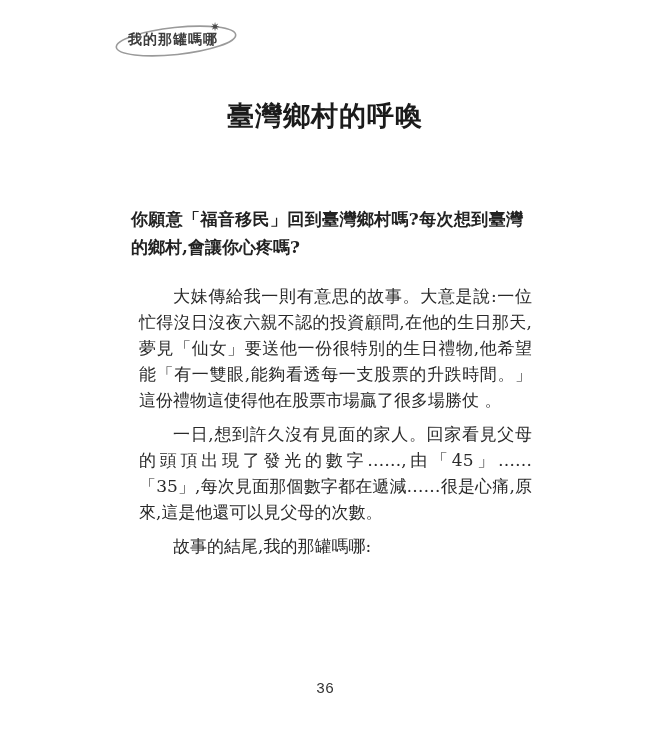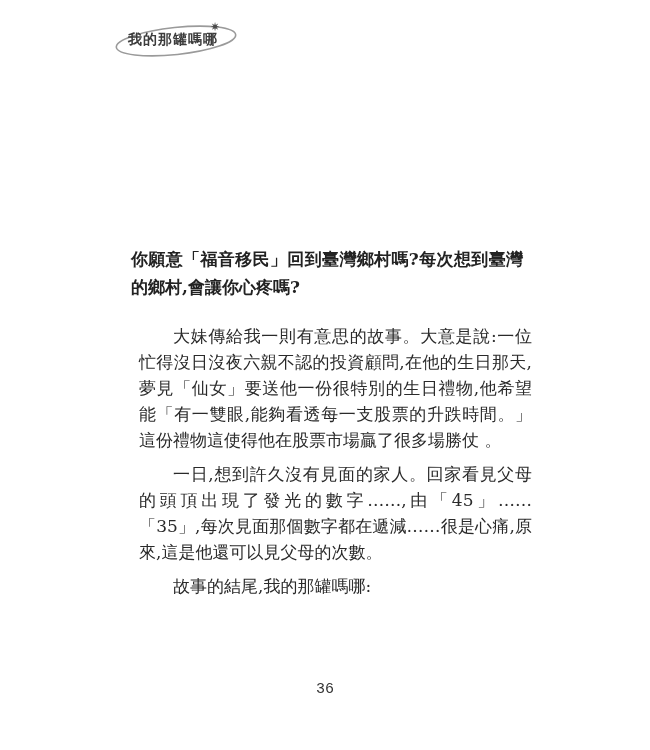--- a/index.html
+++ b/index.html
@@ -68,21 +68,20 @@
     top: 205px;
     width: 409px;
   }
   .question {
     font-size: 17px;
     font-weight: 700;
     line-height: 28px;
     text-align: justify;
     color: #222222;
     width: 392px;
-    margin-top: 40px;
   }
   .body-text {
     margin-top: 22px;
     font-size: 17px;
     line-height: 26px;
     text-align: justify;
     color: #2a2a2a;
   }
   .body-text p {
     text-indent: 2em;
@@ -107,20 +106,21 @@
 <div class="page">
 
   <div class="logo">
     <svg class="logo-swoosh" width="136" height="42" viewBox="0 0 136 42">
       <ellipse cx="63" cy="21" rx="60" ry="13.5" transform="rotate(-6 63 21)" fill="none" stroke="#9a9a9a" stroke-width="1.6"></ellipse>
     </svg>
     <span class="logo-star">✷</span>
     <div class="logo-text">我的那罐嗎哪</div>
   </div>
 
+  <h1 class="page-title">臺灣鄉村的呼喚</h1>
 
   <div class="text-column">
     <div class="question">你願意「福音移民」回到臺灣鄉村嗎?每次想到臺灣的鄉村,會讓你心疼嗎?</div>
     <div class="body-text">
       <p>大妹傳給我一則有意思的故事。大意是說:一位忙得沒日沒夜六親不認的投資顧問,在他的生日那天,夢見「仙女」要送他一份很特別的生日禮物,他希望能「有一雙眼,能夠看透每一支股票的升跌時間。」這份禮物這使得他在股票市場贏了很多場勝仗 。</p>
       <p>一日,想到許久沒有見面的家人。回家看見父母的頭頂出現了發光的數字……,由「45」……「35」,每次見面那個數字都在遞減……很是心痛,原來,這是他還可以見父母的次數。</p>
       <p>故事的結尾,我的那罐嗎哪:</p>
     </div>
   </div>
 

